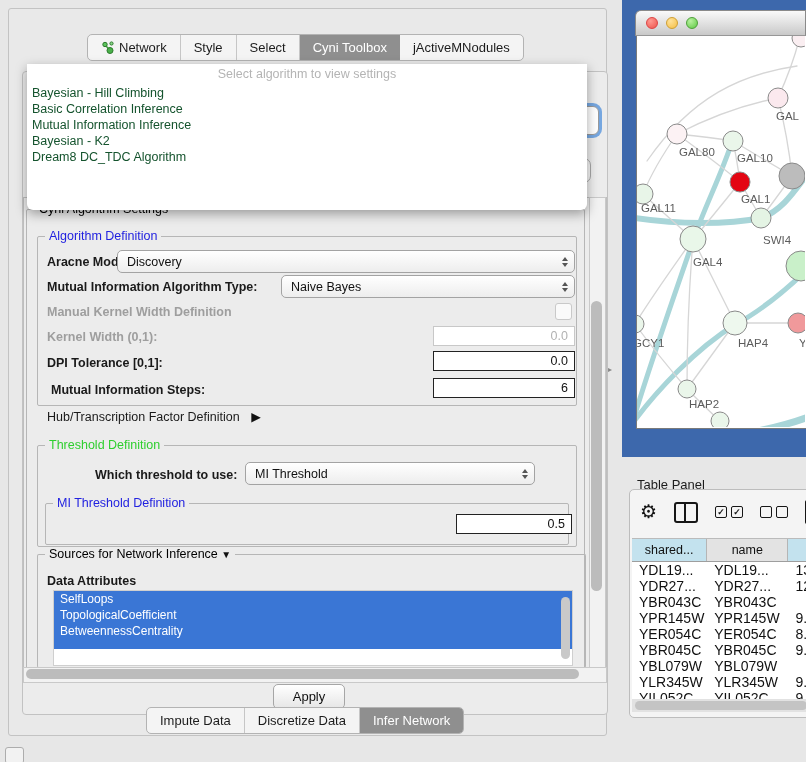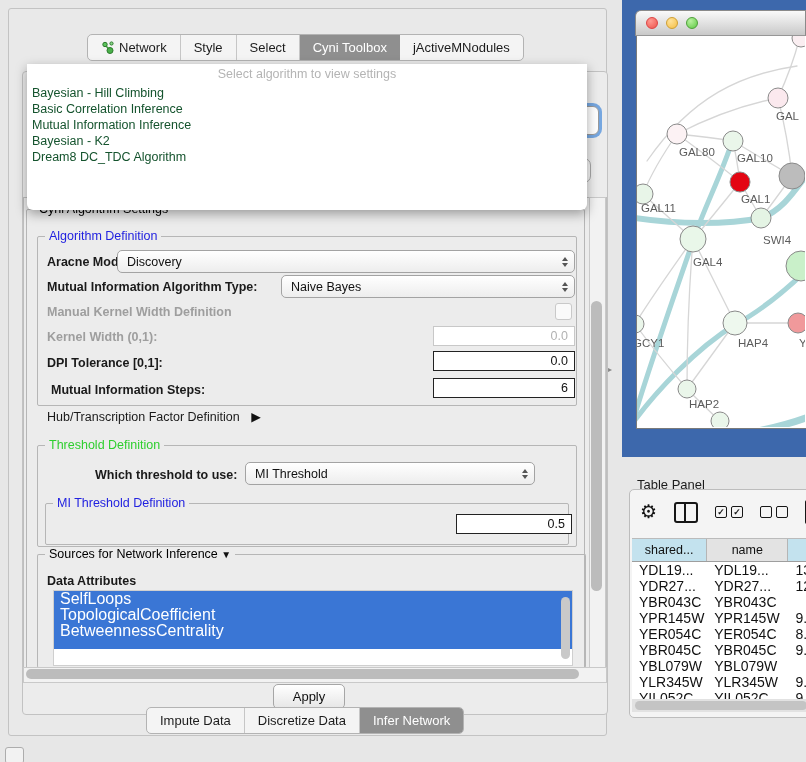--- a/index.html
+++ b/index.html
@@ -46,21 +46,21 @@
   .spin i{width:0;height:0;border-left:3.5px solid transparent;border-right:3.5px solid transparent;}
   .spin .up{border-bottom:4px solid #555;}
   .spin .dn{border-top:4px solid #555;}
   .field{position:absolute;height:20px;background:#fff;font-size:12.5px;display:flex;align-items:center;
     justify-content:flex-end;padding-right:6px;box-sizing:border-box;}
   .field.hard{border:1.5px solid #222;color:#111;}
   .field.soft{border:1px solid #c8c8c8;color:#b2b2b2;}
   .checkbox{position:absolute;width:15px;height:15px;border:1px solid #c9c9c9;border-radius:3px;background:#fafafa;}
   .tri{display:inline-block;color:#111;}
   .attr-list{position:absolute;background:#fff;border:1px solid #cfcfcf;overflow:hidden;}
-  .attr-item{height:16px;line-height:16px;background:#3a76d5;color:#fff;font-size:16px;padding-left:6px;white-space:nowrap;}
+  .attr-item{height:16px;line-height:16px;background:#3a76d5;color:#fff;font-size:12px;padding-left:6px;white-space:nowrap;}
   .attr-scroll{position:absolute;right:2px;top:6px;width:9px;height:62px;background:#c9c9c9;border-radius:5px;}
   
   .vtrack{left:580px;top:188px;width:15px;height:470px;background:#f2f2f2;border:1px solid #c9c9c9;}
   .vthumb{left:582px;top:292px;width:11px;height:290px;background:#bcbcbc;border-radius:6px;}
   .htrack{left:14px;top:658px;width:582px;height:14px;background:#f2f2f2;border:1px solid #c9c9c9;}
   .hthumb{left:17px;top:660px;width:553px;height:10px;background:#bcbcbc;border-radius:5px;}
   .btn{position:absolute;border:1px solid #a6a6a6;border-radius:5px;background:linear-gradient(#ffffff,#e6e6e6);
     font-size:13px;color:#111;display:flex;align-items:center;justify-content:center;}
   
   .divider-handle{left:608px;top:365px;font-size:8px;color:#888;}

